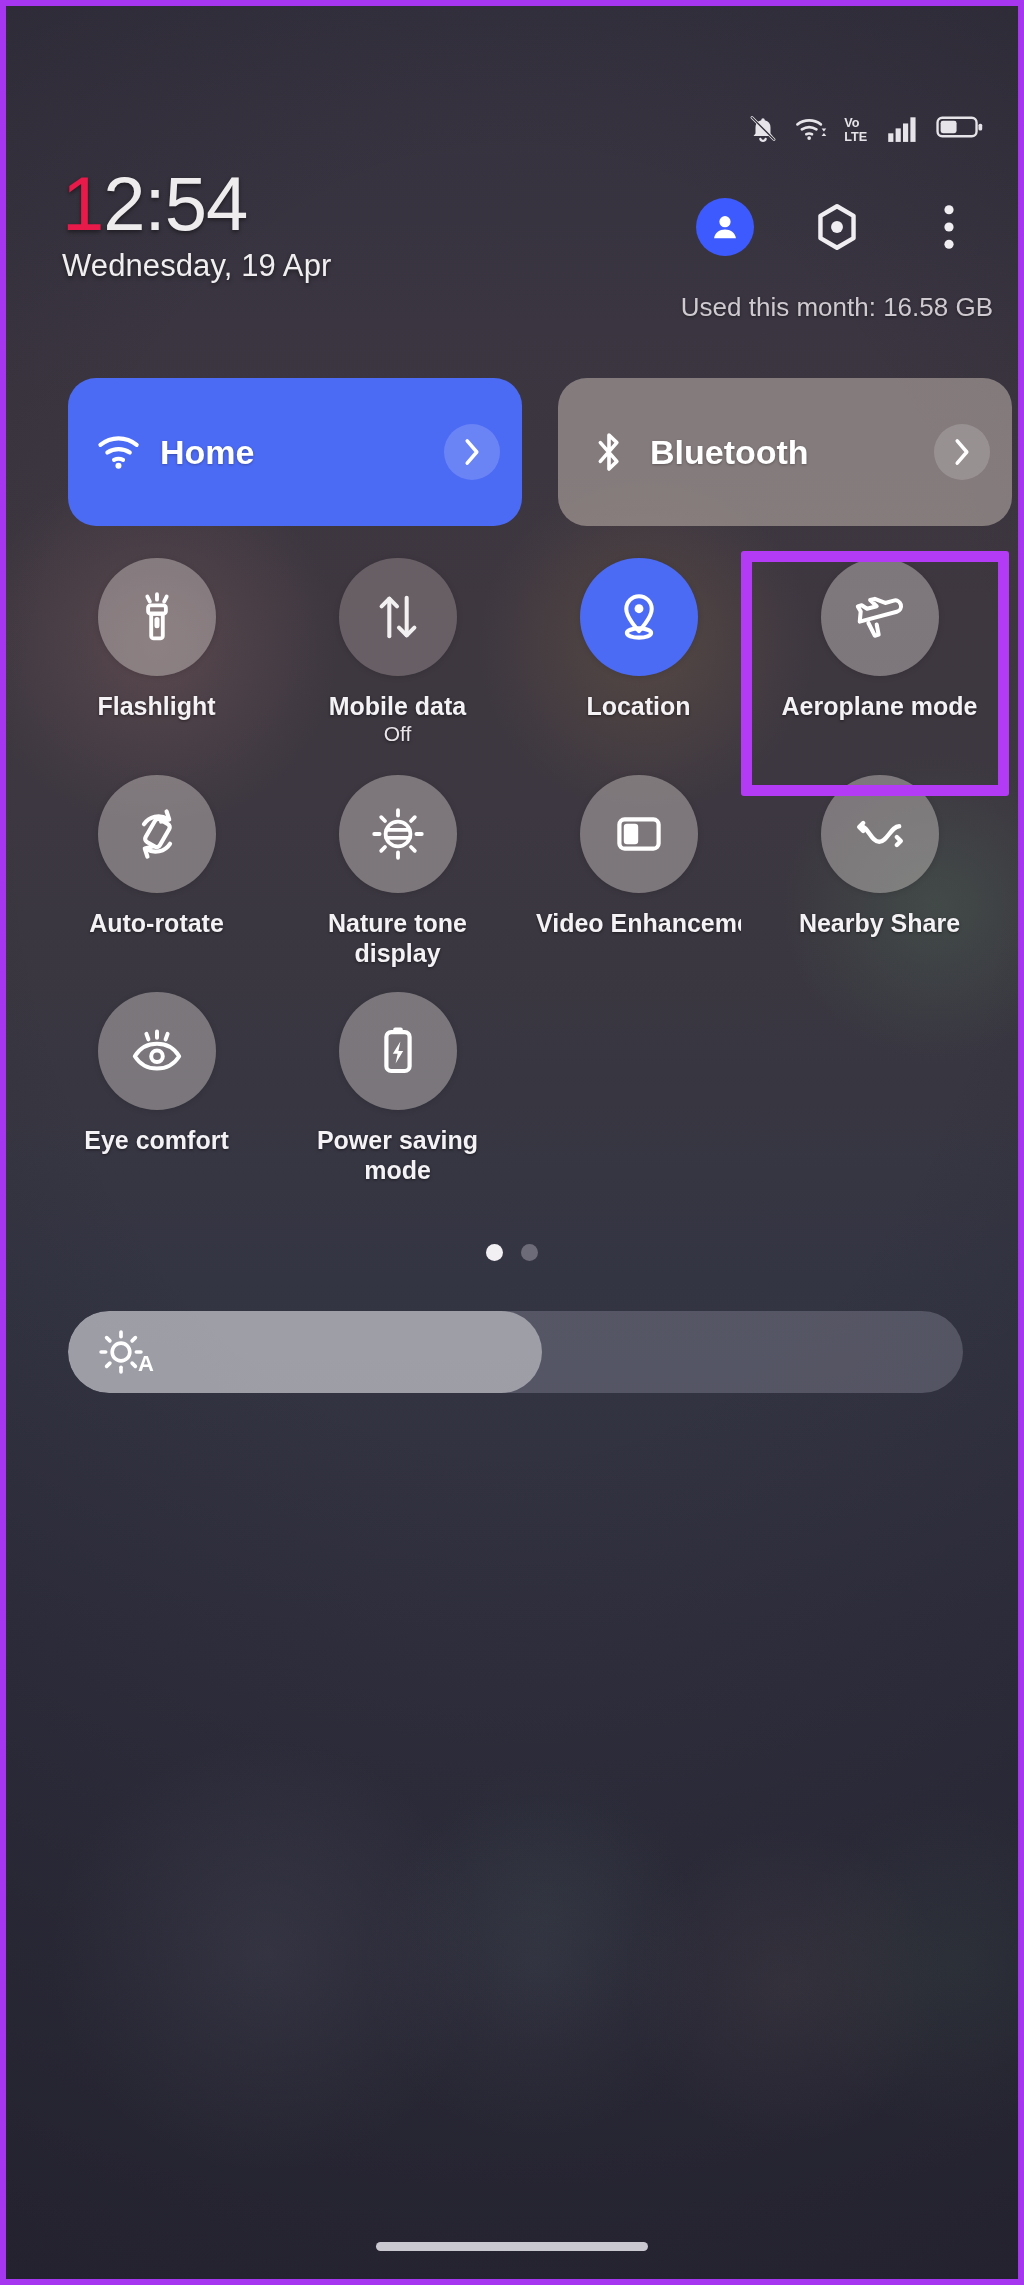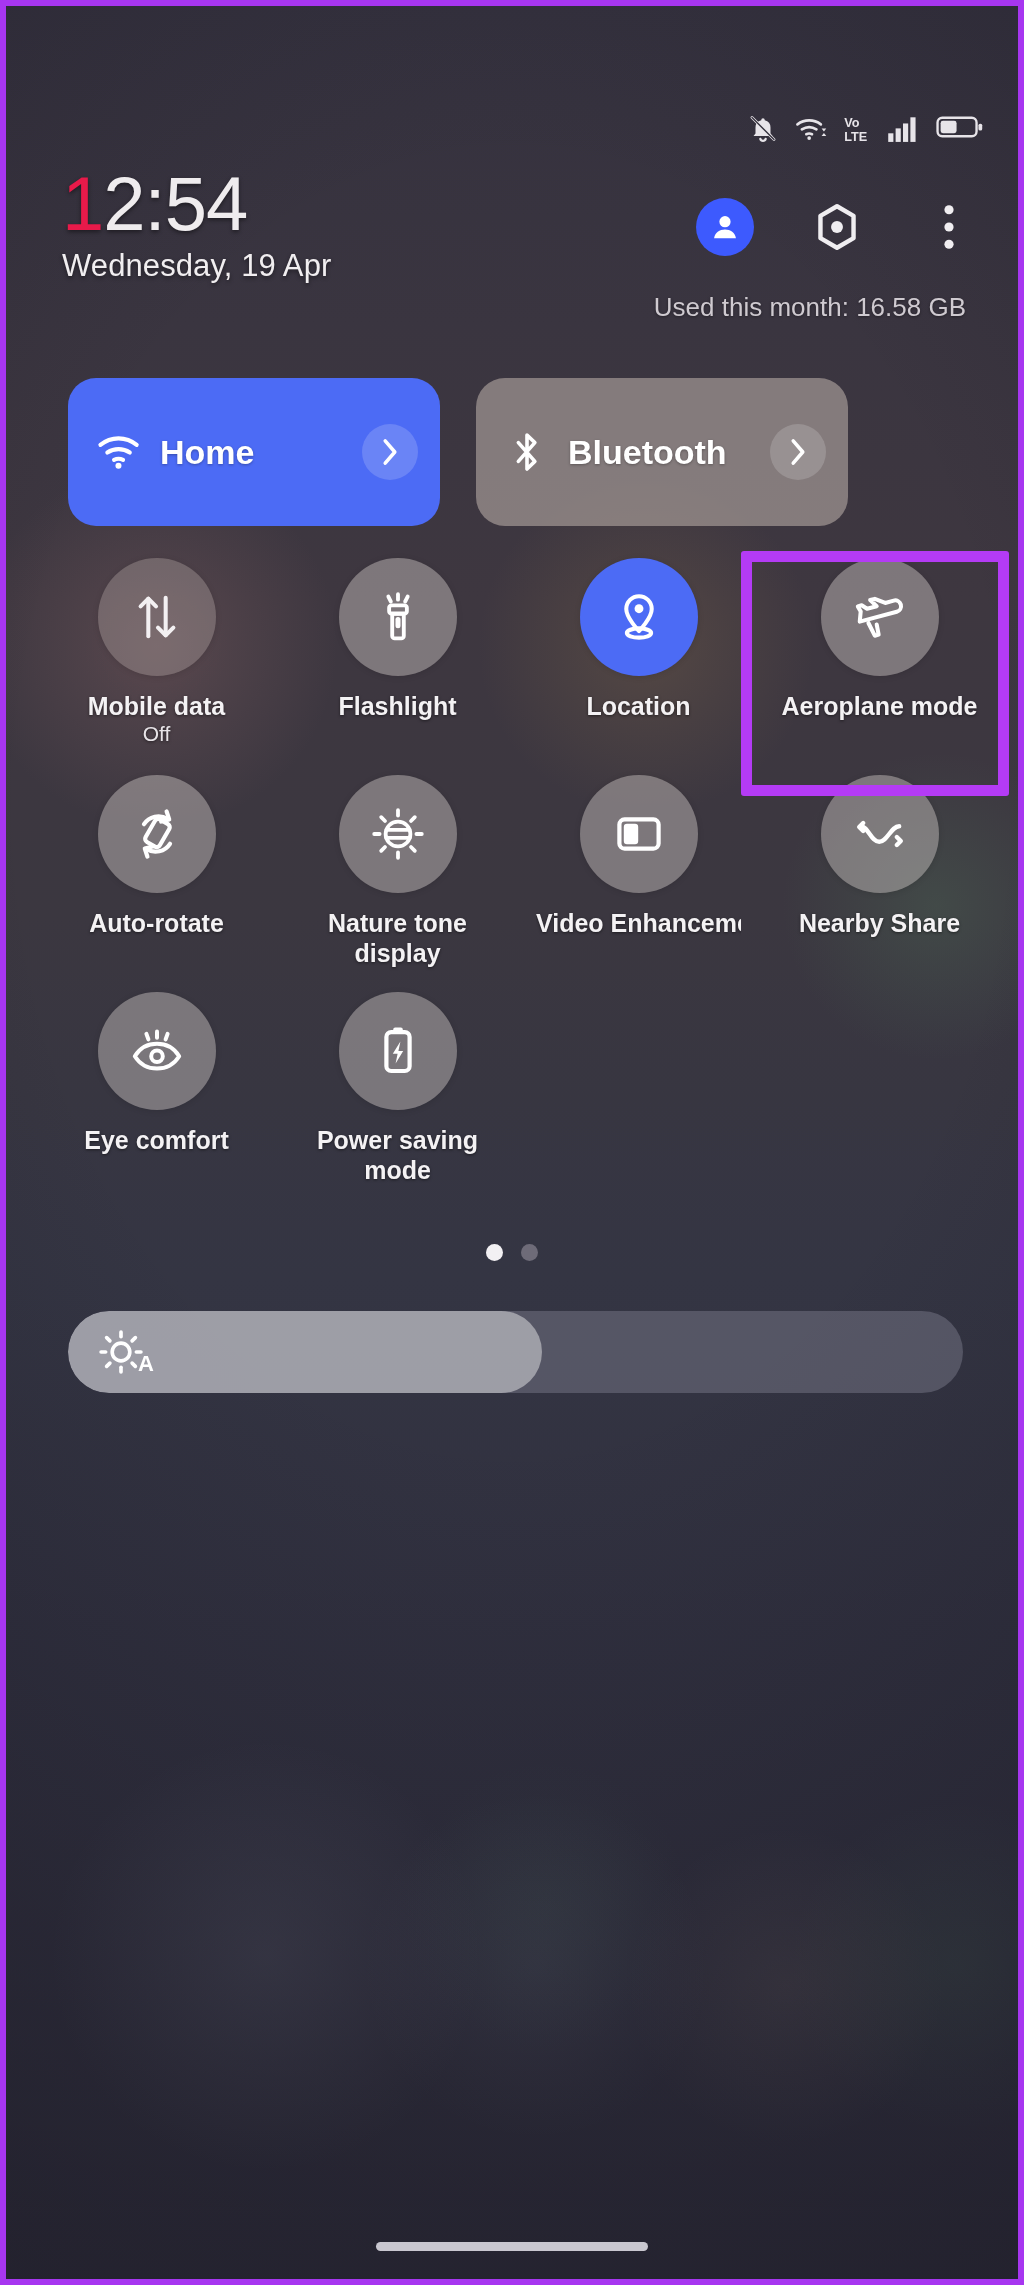--- a/index.html
+++ b/index.html
@@ -54,25 +54,25 @@
   .clock { font-size:76px; line-height:80px; font-weight:400; letter-spacing:-1px;
            color:#efecee; text-shadow:0 2px 4px rgba(0,0,0,.45); }
   .clock .hr1 { color:#e81a4a; }
   .datetext { margin-top:4px; font-size:31px; color:#f1eef0; letter-spacing:.1px;
               text-shadow:0 2px 4px rgba(0,0,0,.45);text-align:right; }
 
   #headerbtns { position:absolute; right:40px; top:192px; display:flex; align-items:center; gap:54px; }
   .hbtn { width:58px; height:58px; display:flex; align-items:center; justify-content:center; }
   .avatar { width:58px; height:58px; border-radius:50%; background:#3d5afe;
             display:flex; align-items:center; justify-content:center; }
-  #usagetext { position:absolute; right:52px; top:286px; font-size:26px; color:#cfcad0;
+  #usagetext { position:absolute; right:25px; top:286px; font-size:26px; color:#cfcad0;
                text-shadow:0 1px 3px rgba(0,0,0,.4); }
 
   
-  #pills { position:absolute; left:62px; top:372px; width:780px; display:flex; gap:36px; }
+  #pills { position:absolute; left:62px; top:372px; width:944px; display:flex; gap:36px; }
   .pill { flex:1; height:148px; border-radius:28px; display:flex; align-items:center;
           padding:0 22px 0 28px; position:relative; }
   .pill.on  { background:#4c6bf5; }
   .pill.off { background:rgba(178,166,161,.62);border-radius:29px; }
   .pill .picon { width:46px; display:flex; align-items:center; justify-content:center; }
   .pill .plabel { margin-left:18px; font-size:34px; font-weight:700; color:#fff;
                   text-shadow:0 1px 3px rgba(0,0,0,.3); }
   .pill .pchev { position:absolute; right:22px; top:50%; transform:translateY(-50%);
                  width:56px; height:56px; border-radius:50%; background:rgba(255,255,255,.17);
                  display:flex; align-items:center; justify-content:center; }
@@ -237,44 +237,44 @@
           <svg width="22" height="32" viewBox="0 0 12 20" fill="none" stroke="#fff" stroke-width="2.2" stroke-linecap="round" stroke-linejoin="round">
             <polyline points="3,3 9,10 3,17"></polyline>
           </svg>
         </span>
       </div>
     </div>
 
     <div id="grid">
 
       <div class="tile">
-        <div class="tcircle dim">
-          <svg width="52" height="54" viewBox="0 0 26 28" fill="none" stroke="#f3f0f2" stroke-width="2.1" stroke-linecap="round" stroke-linejoin="round">
-            <line x1="8.5" y1="4.5" x2="8.5" y2="24"></line>
-              <polyline points="4.5,8.5 8.5,4.5 12.5,8.5"></polyline>
-            <line x1="17.5" y1="23.5" x2="17.5" y2="4"></line>
-              <polyline points="21.5,19.5 17.5,23.5 13.5,19.5"></polyline>
-          </svg>
-        </div>
-        <div class="tlabel">Mobile data</div>
-        <div class="tsub">Off</div>
-      </div>
-
-      <div class="tile">
         <div class="tcircle">
           <svg width="48" height="54" viewBox="0 0 24 28" fill="none" stroke="#fff" stroke-width="2" stroke-linecap="round" stroke-linejoin="round">
             <line x1="7" y1="3.4" x2="8.3" y2="6"></line>
               <line x1="12" y1="2.2" x2="12" y2="5"></line>
               <line x1="17" y1="3.4" x2="15.7" y2="6"></line>
             <rect x="7.4" y="8" width="9.2" height="4.2" rx="1.2"></rect>
             <path d="M9 12.4h6v11.4a1.3 1.3 0 0 1-1.3 1.3h-3.4A1.3 1.3 0 0 1 9 23.8z"></path>
             <line x1="12" y1="15.3" x2="12" y2="18.5" stroke-width="2.6"></line>
           </svg>
         </div>
         <div class="tlabel">Flashlight</div>
+      </div>
+
+      <div class="tile">
+        <div class="tcircle dim">
+          <svg width="52" height="54" viewBox="0 0 26 28" fill="none" stroke="#f3f0f2" stroke-width="2.1" stroke-linecap="round" stroke-linejoin="round">
+            <line x1="8.5" y1="4.5" x2="8.5" y2="24"></line>
+              <polyline points="4.5,8.5 8.5,4.5 12.5,8.5"></polyline>
+            <line x1="17.5" y1="23.5" x2="17.5" y2="4"></line>
+              <polyline points="21.5,19.5 17.5,23.5 13.5,19.5"></polyline>
+          </svg>
+        </div>
+        <div class="tlabel">Mobile data</div>
+        <div class="tsub">Off</div>
       </div>
 
       <div class="tile">
         <div class="tcircle active">
           <svg width="50" height="54" viewBox="0 0 25 28" fill="none" stroke="#fff" stroke-width="2.1" stroke-linecap="round" stroke-linejoin="round">
             <path d="M12.5 3.2a6.6 6.6 0 0 1 6.6 6.6c0 4.6-6.6 11.5-6.6 11.5S5.9 14.4 5.9 9.8A6.6 6.6 0 0 1 12.5 3.2z"></path>
             <circle cx="12.5" cy="9.7" r="2.3" fill="#fff" stroke="none"></circle>
             <ellipse cx="12.5" cy="22.3" rx="6.3" ry="2.4"></ellipse>
           </svg>
         </div>

